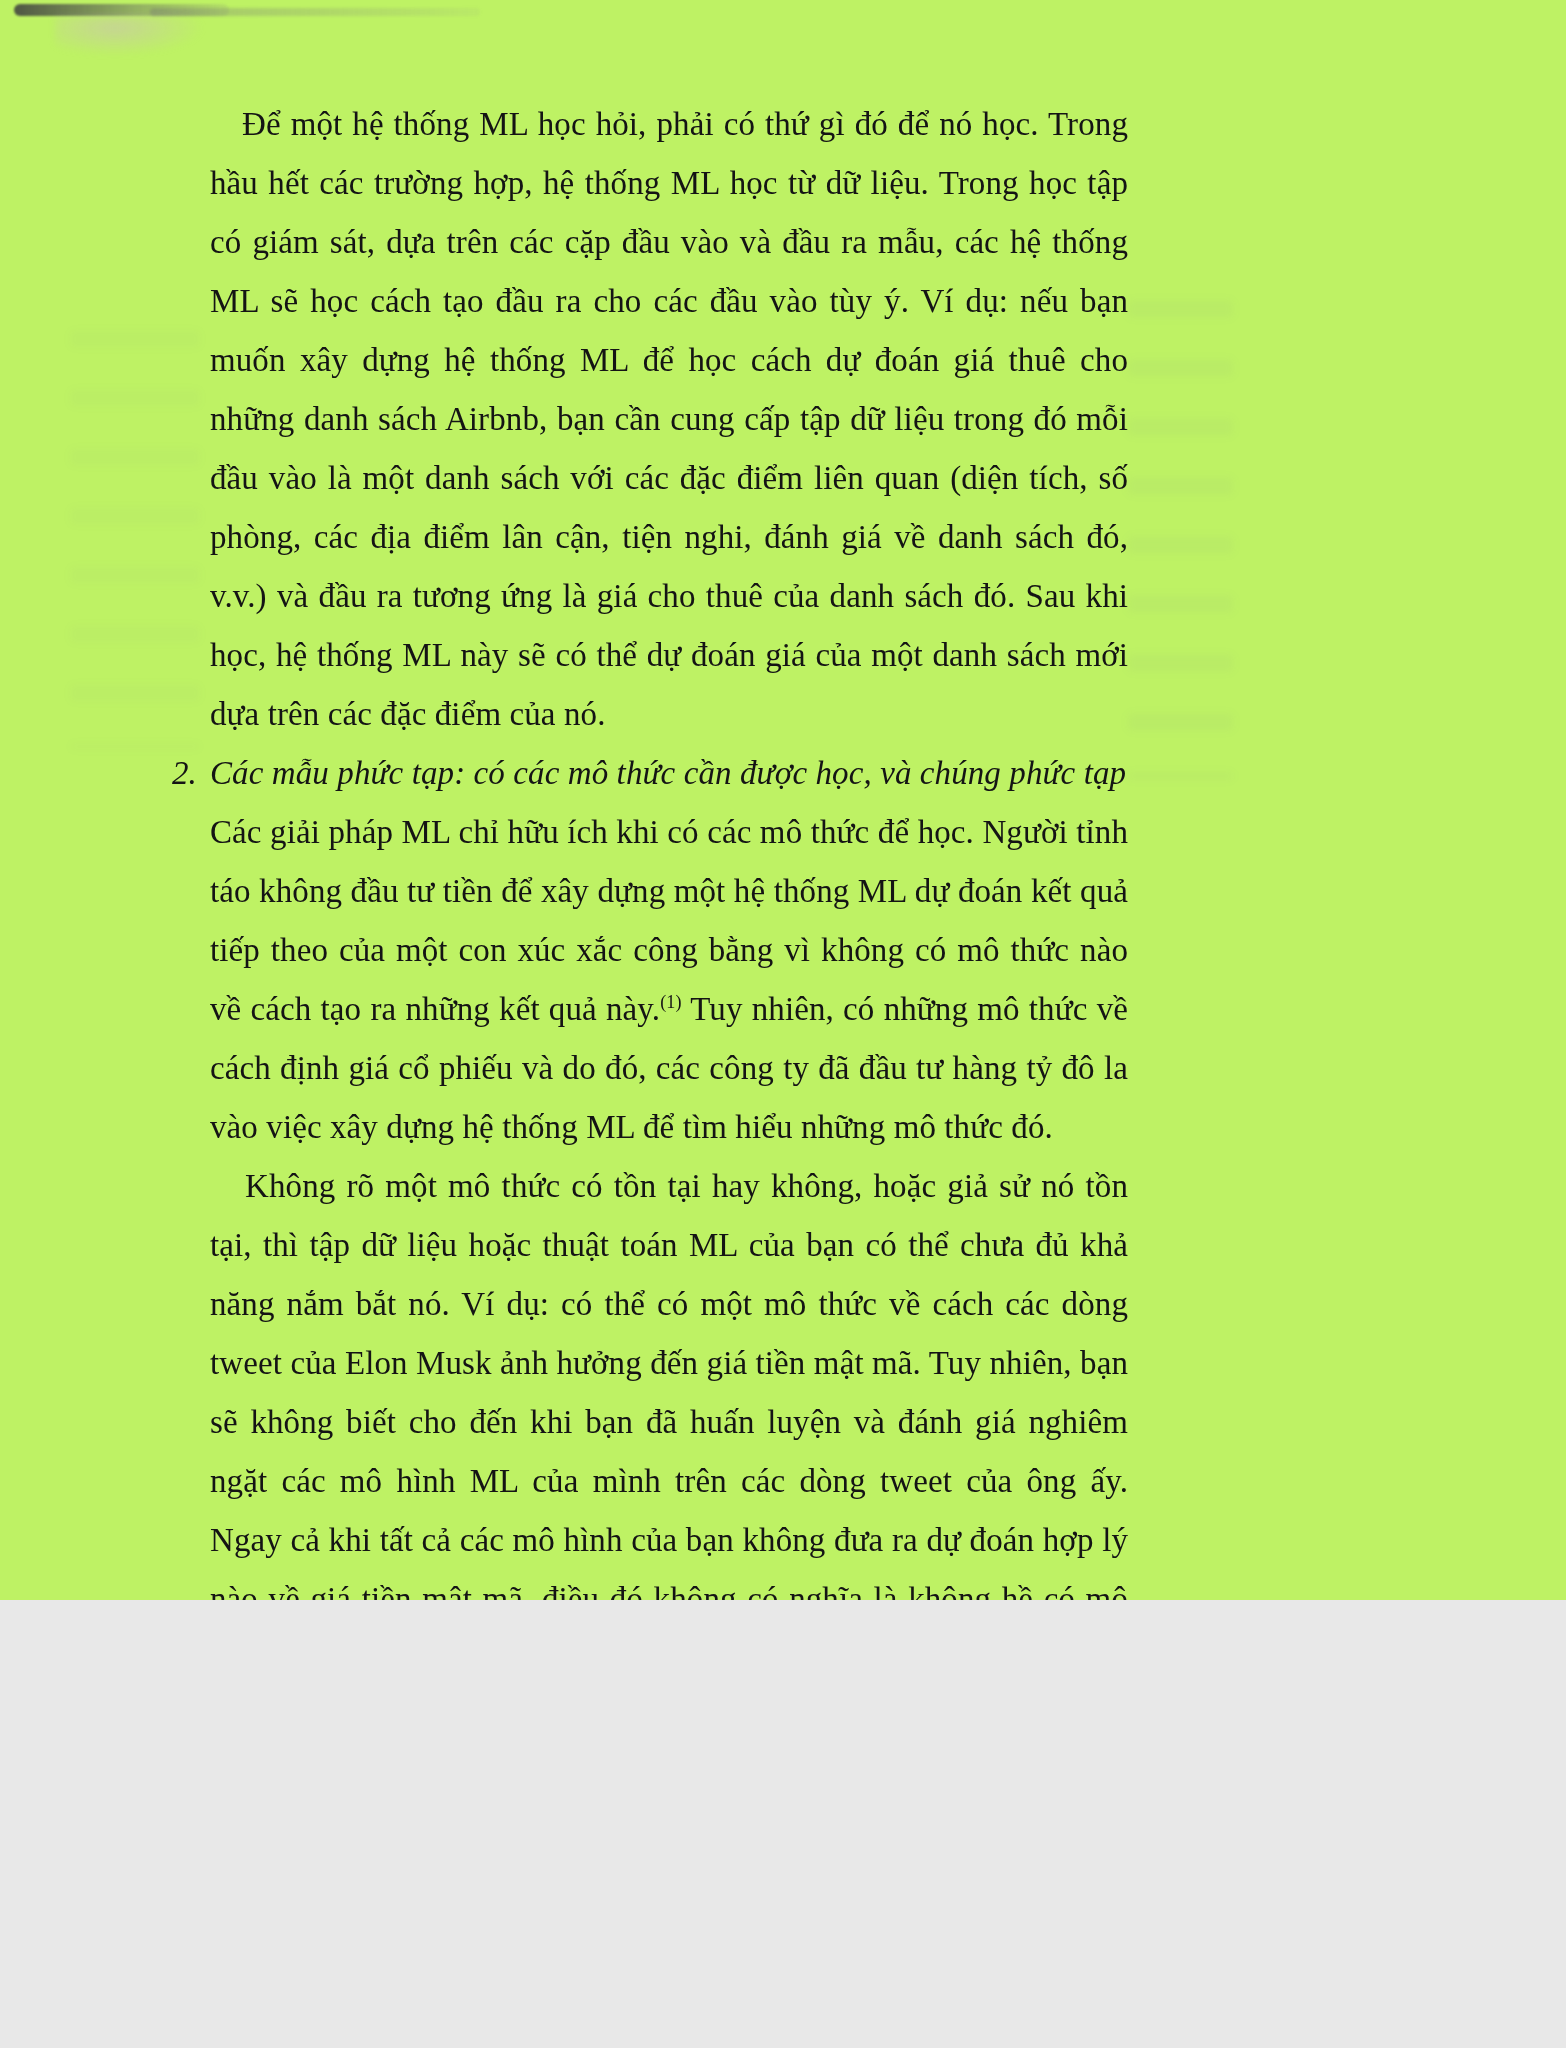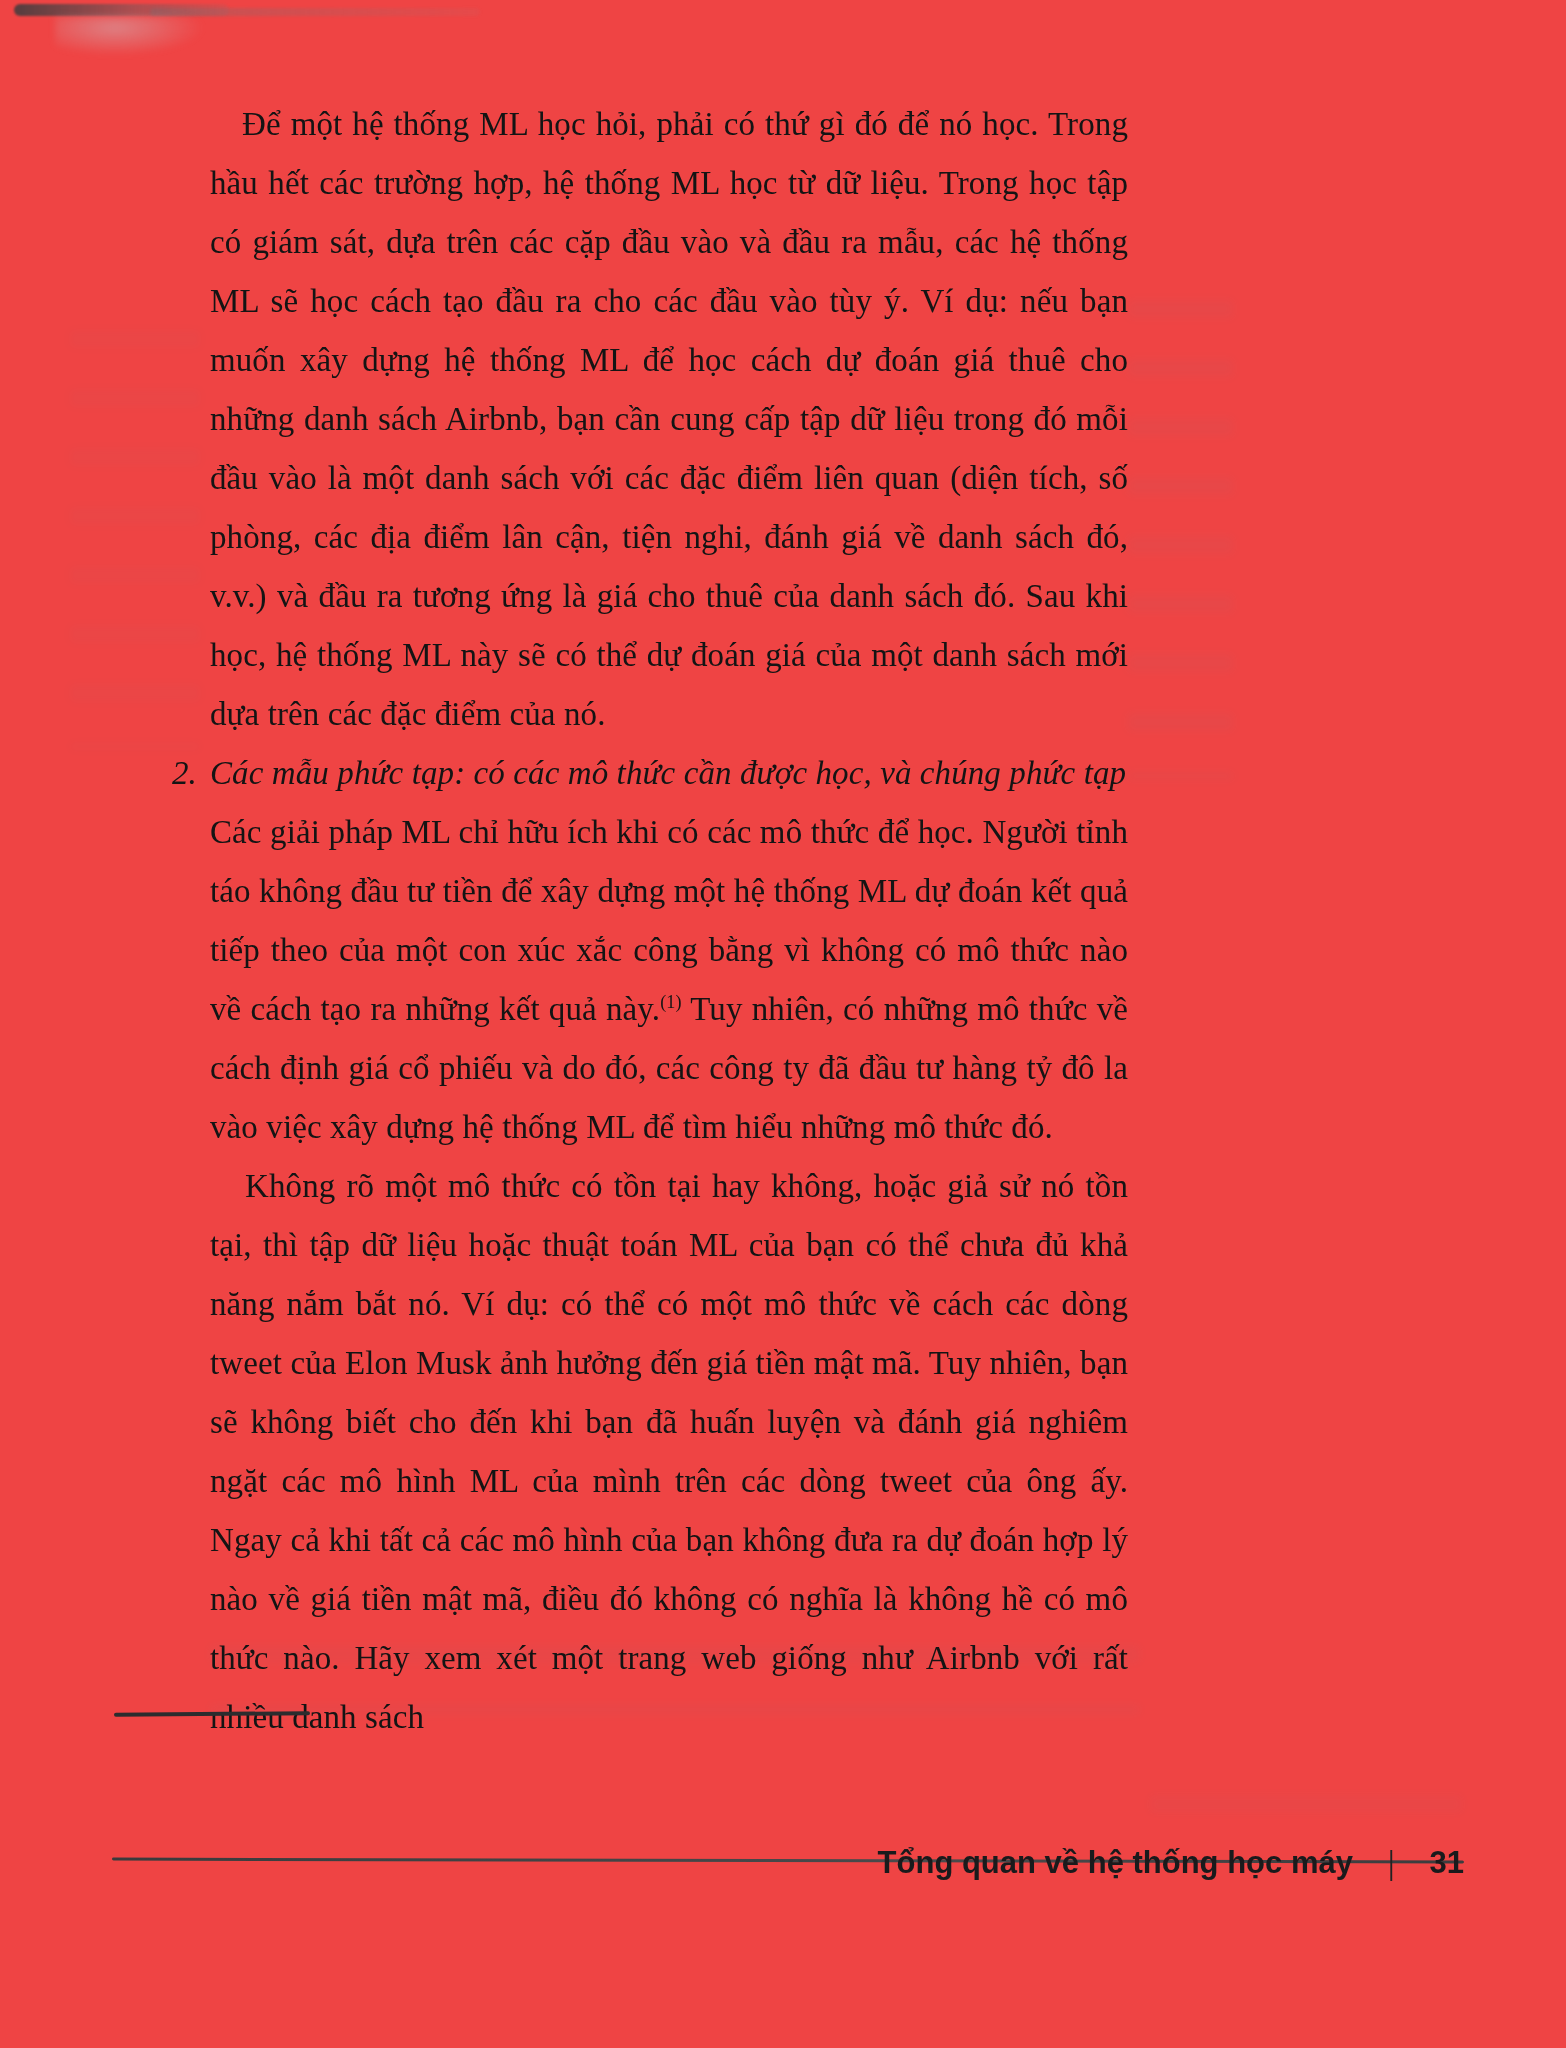--- a/index.html
+++ b/index.html
@@ -3,22 +3,22 @@
 <meta charset="utf-8">
 <style>
   html, body {
     margin: 0;
     padding: 0;
     background: #e8e8e8;
   }
   .page {
     position: relative;
     width: 1566px;
-    height: 2048px;
-    background: #ef4444;
+    height: 1600px;
+    background: #bef264;
     overflow: hidden;
     font-family: "Liberation Serif", "DejaVu Serif", serif;
     color: #141414;
   }
 
   
   .smudge-top {
     position: absolute;
     left: 14px; top: 4px;
     width: 215px; height: 12px;

